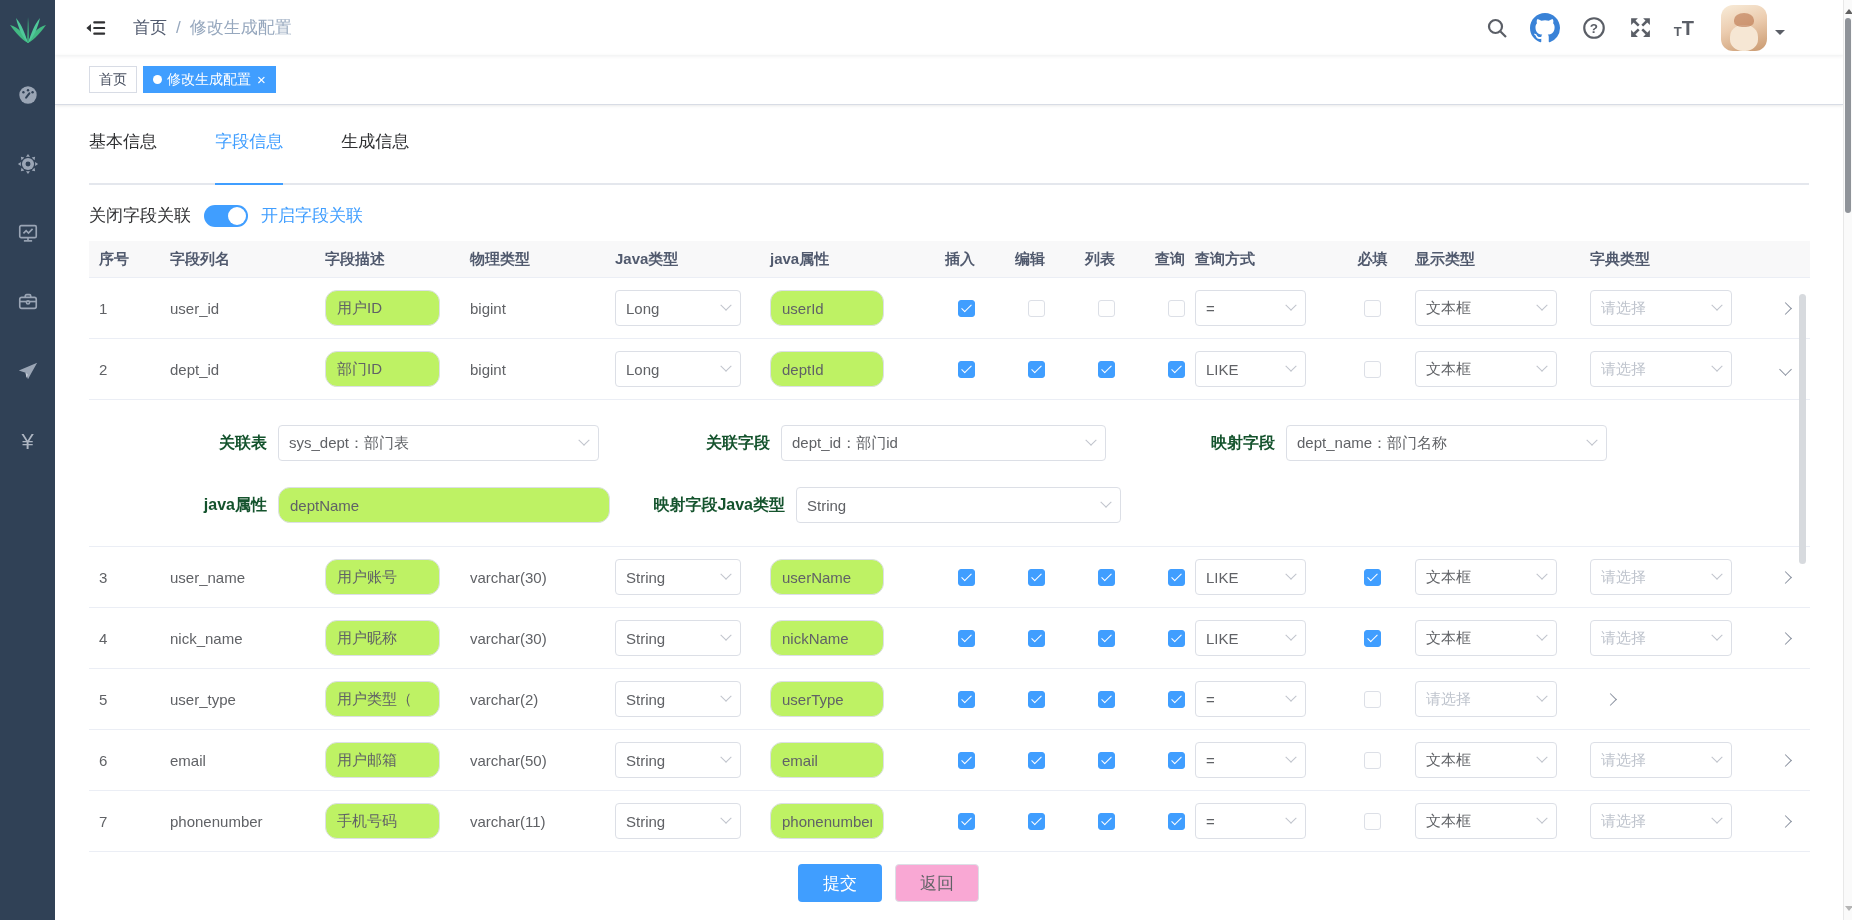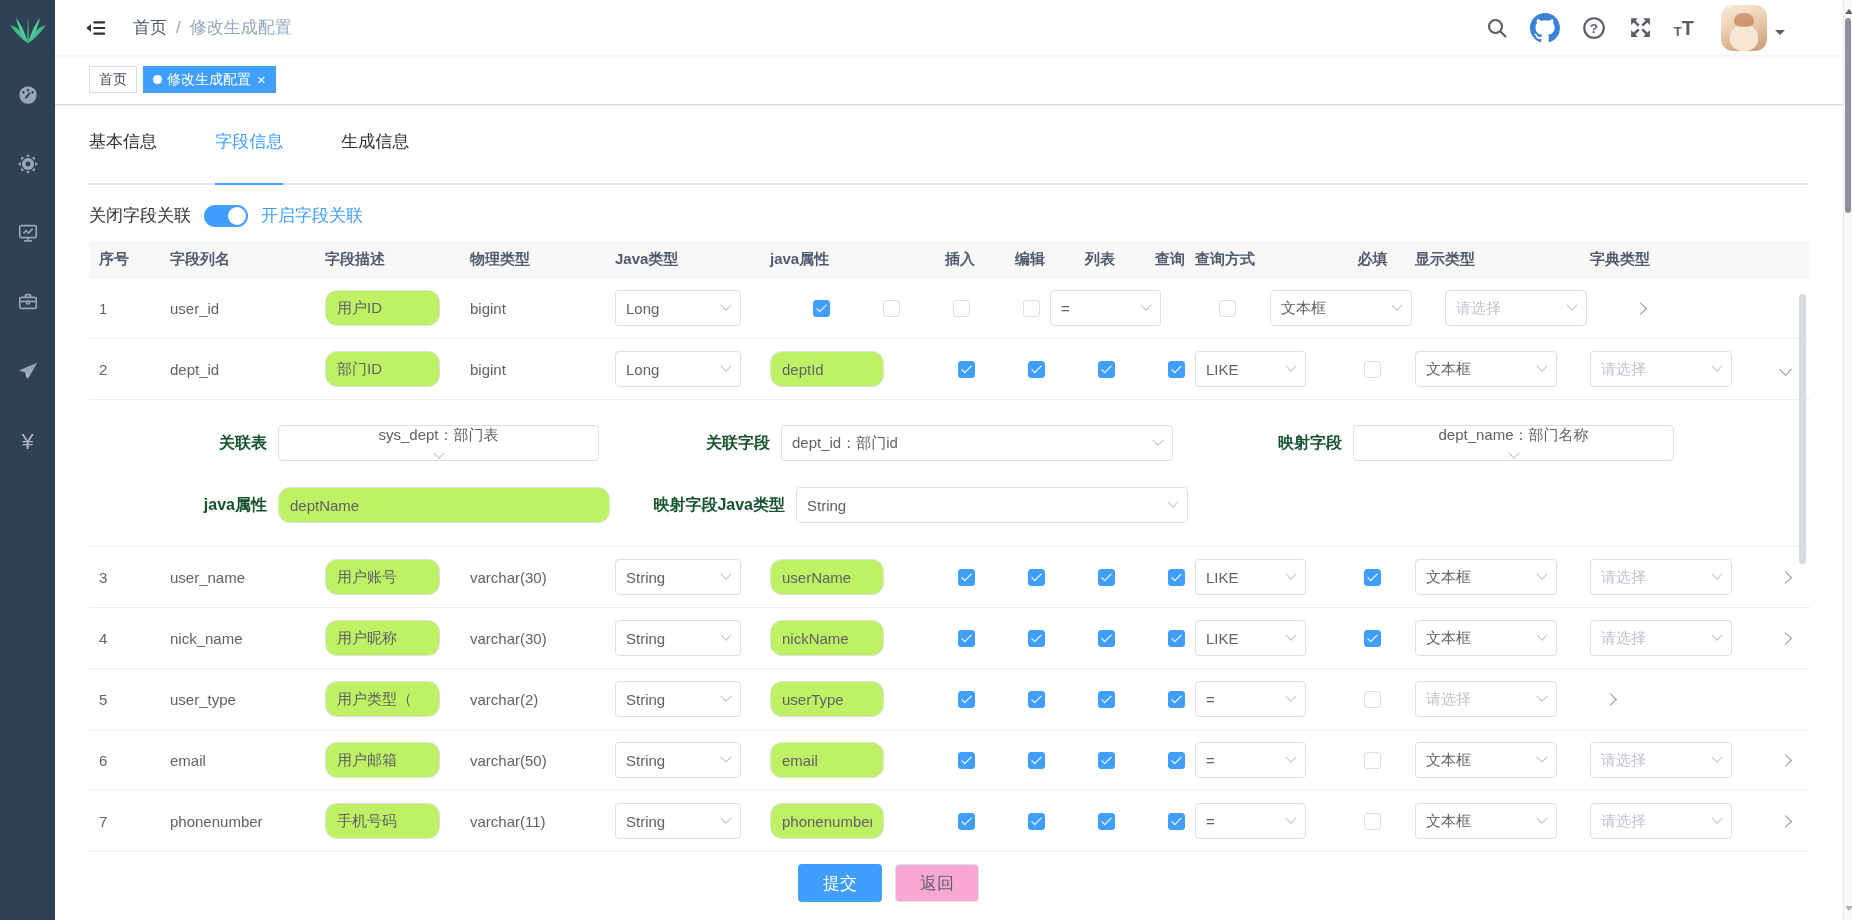--- a/index.html
+++ b/index.html
@@ -53,21 +53,21 @@
   .td { display:flex; align-items:center; padding-left:10px; height:100%; overflow:hidden; }
   .hd span { font-size:15px; font-weight:600; color:#515a6e; white-space:nowrap; }
   .c1{width:71px;} .c2{width:155px;} .c3{width:145px;} .c4{width:145px;} .c5{width:155px;} .c6{width:145px;}
   .c7,.c8,.c9,.c10{width:70px; justify-content:flex-end; padding-left:0;}
   .c11{width:155px;} .c12{width:65px; justify-content:center; padding-left:0;}
   .c13{width:175px;} .c14{width:180px;} .c15{width:50px; justify-content:center; padding-left:0;}
   .cellv { color:#606266; white-space:nowrap; }
   .inp { height:36px; border:1px solid #dcdfe6; border-radius:12px; padding:0 11px; font-size:15px; color:#606266; width:115px; outline:none; font-family:inherit; background:#bef264; }
   .c6 .inp { width:114px; }
   .sel { height:36px; border:1px solid #dcdfe6; border-radius:4px; display:flex; align-items:center; justify-content:space-between; padding:0 10px; background:#fff; cursor:pointer; }
-  .w126{width:126px;} .w111{width:111px;} .w142{width:142px;} .w321{width:321px;flex-direction:column;} .w325{width:392px;}
+  .w126{width:126px;} .w111{width:111px;} .w142{width:142px;} .w321{width:321px;} .w325{width:325px;}
   .sel-v { color:#606266; font-size:15px; white-space:nowrap; overflow:hidden; }
   .sel-v.ph { color:#bfc4cd; }
   .ar { width:8px; height:8px; border-right:1.6px solid #c0c4cc; border-bottom:1.6px solid #c0c4cc; transform:rotate(45deg) translate(-2px,-2px); flex:none; }
   .cb { width:17px; height:17px; border:1px solid #dcdfe6; border-radius:3px; background:#fefefe; position:relative; cursor:pointer; flex:none; }
   .cb.on { background:#409EFF; border-color:#409EFF; }
   .cb.on::after { content:""; position:absolute; left:5px; top:1.5px; width:4px; height:9px; border-right:1.8px solid #fff; border-bottom:1.8px solid #fff; transform:rotate(45deg); }
   .exp { width:9px; height:9px; border-top:1.6px solid #8a919f; border-right:1.6px solid #8a919f; transform:rotate(45deg); cursor:pointer; }
   .exp.down { transform:rotate(135deg); }
   
   .expansion { height:147px; border-bottom:1px solid #ebeef5; padding-top:12px; background:#fff; }
@@ -303,20 +303,23 @@
           </div>
     <div class="td c4">
             <span class="cellv f-type">bigint</span>
           </div>
     <div class="td c5">
             <div class="sel w126">
               <span class="sel-v f-javatype">Long</span>
               <i class="ar"></i>
             </div>
           </div>
+    <div class="td c6">
+            <input class="inp f-attr" value="userId" style="">
+          </div>
     <div class="td c7">
             <span class="cb f-insert on"></span>
           </div>
     <div class="td c8">
             <span class="cb f-edit"></span>
           </div>
     <div class="td c9">
             <span class="cb f-list"></span>
           </div>
     <div class="td c10">

